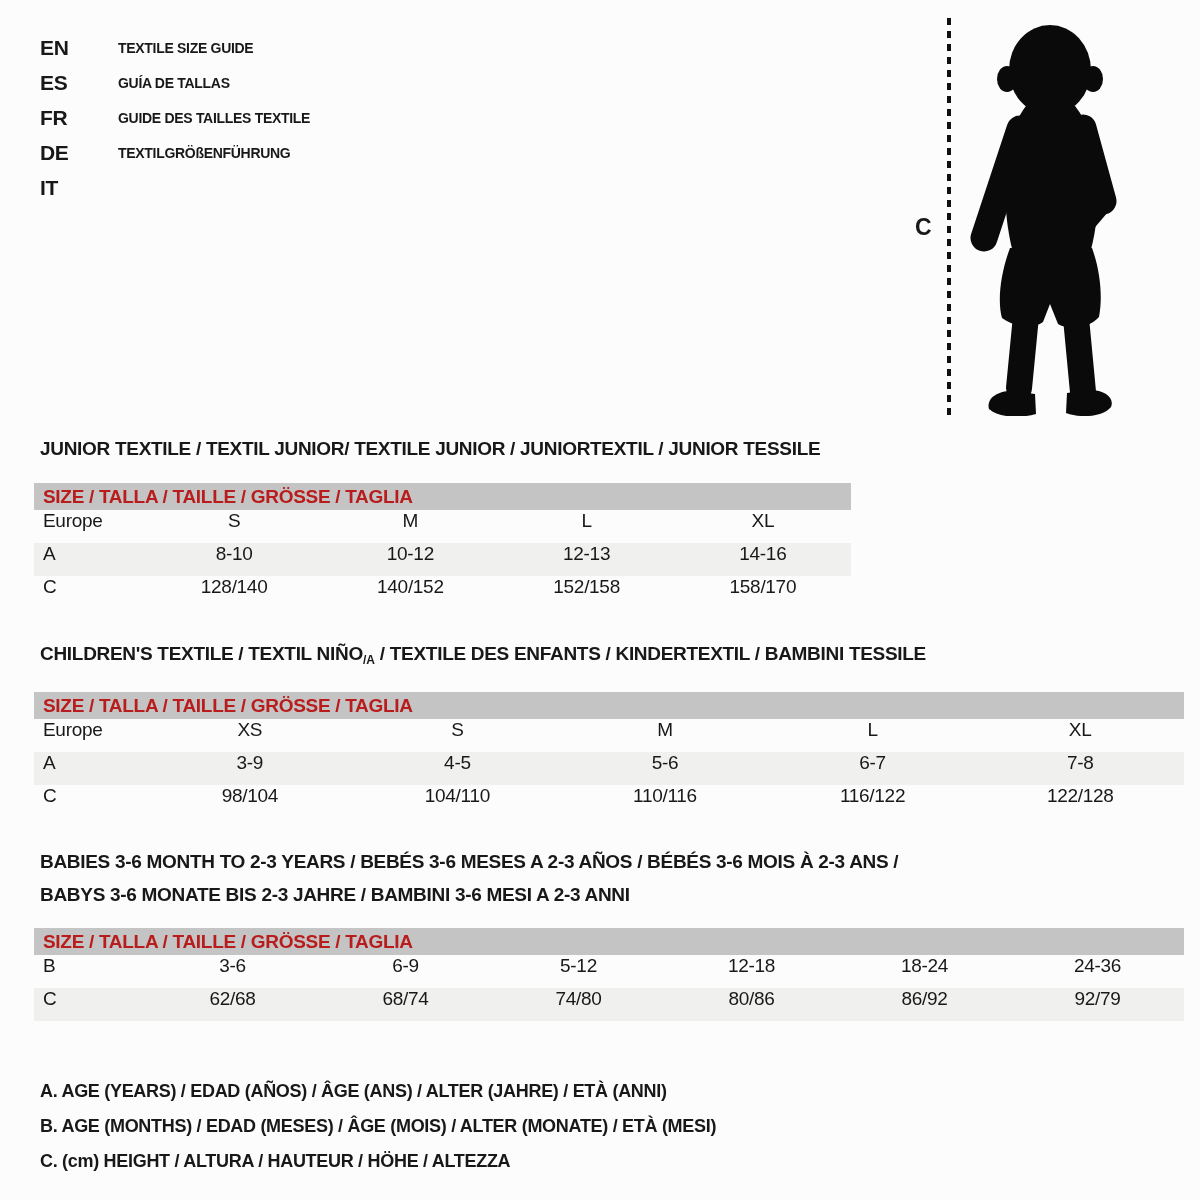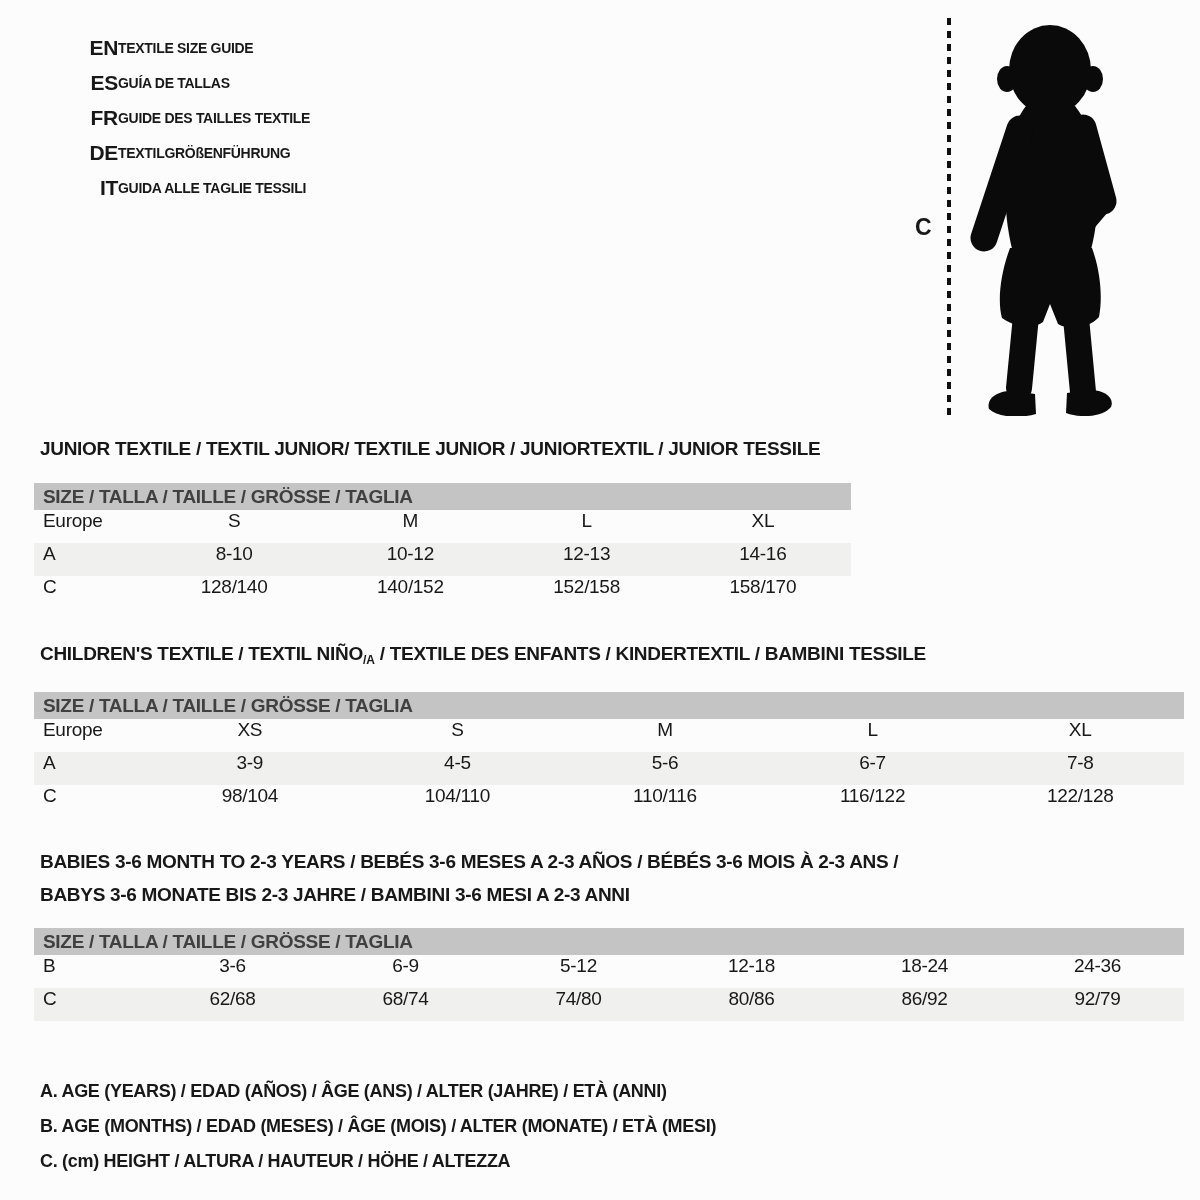--- a/index.html
+++ b/index.html
@@ -9,21 +9,21 @@
     background:#fcfcfc;
     color:#181818;
     font-family:"Liberation Sans", sans-serif;
     overflow:hidden;
     letter-spacing:-0.3px;
   }
 
   
   .lang-block { position:absolute; left:40px; top:30px; }
   .lang-row { display:flex; height:35px; align-items:center; }
-  .lang-code { width:78px; font-size:21px; font-weight:bold;text-align:right; }
+  .lang-code { width:78px; font-size:21px; font-weight:bold; }
   .lang-label { font-size:14px; font-weight:bold; }
 
   
   .measure-line {
     position:absolute; left:947px; top:18px; width:4px; height:398px;
     background:repeating-linear-gradient(to bottom, #101010 0 7px, transparent 7px 13px);
   }
   .measure-label {
     position:absolute; left:915px; top:214px;
     font-size:23px; font-weight:bold;
@@ -32,21 +32,21 @@
 
   
   .section-title { position:absolute; left:40px; font-size:19px; font-weight:bold; white-space:nowrap; }
   .title-sub { font-size:12px; vertical-align:-4px; letter-spacing:0; }
   .title-2line { line-height:33px; }
 
   
   .size-table { position:absolute; left:34px; font-size:19px; }
   .size-table .thead {
     height:27px; background:#c3c4c3; display:flex; align-items:center;
-    padding-left:9px; font-weight:bold; color:#404040;
+    padding-left:9px; font-weight:bold; color:#b91c1c;
   }
   .trow { display:flex; height:33px; align-items:flex-start; }
   .trow.alt { background:#f0f0ef; }
   .tlabel { width:112px; padding-left:9px; }
   .tcell { flex:1; text-align:center; }
 
   
   .legend { position:absolute; left:40px; top:1074px; font-size:18px; font-weight:bold; line-height:35px; }
 </style>
 </head>
@@ -64,21 +64,20 @@
   <div class="lang-row">
     <span class="lang-code">FR</span>
     <span class="lang-label">GUIDE DES TAILLES TEXTILE</span>
   </div>
   <div class="lang-row">
     <span class="lang-code">DE</span>
     <span class="lang-label">TEXTILGRÖßENFÜHRUNG</span>
   </div>
   <div class="lang-row">
     <span class="lang-code">IT</span>
-    <span class="lang-label">GUIDA ALLE TAGLIE TESSILI</span>
   </div>
 </div>
 
 <div class="measure-line"></div>
 <div class="measure-label">C</div>
 <svg class="silhouette" viewBox="0 0 180 400" aria-hidden="true">
   <g fill="#0a0a0a" stroke="none">
     <ellipse cx="88" cy="54" rx="41" ry="45"></ellipse>
     <ellipse cx="45" cy="63" rx="10" ry="13"></ellipse>
     <ellipse cx="131" cy="63" rx="10" ry="13"></ellipse>

